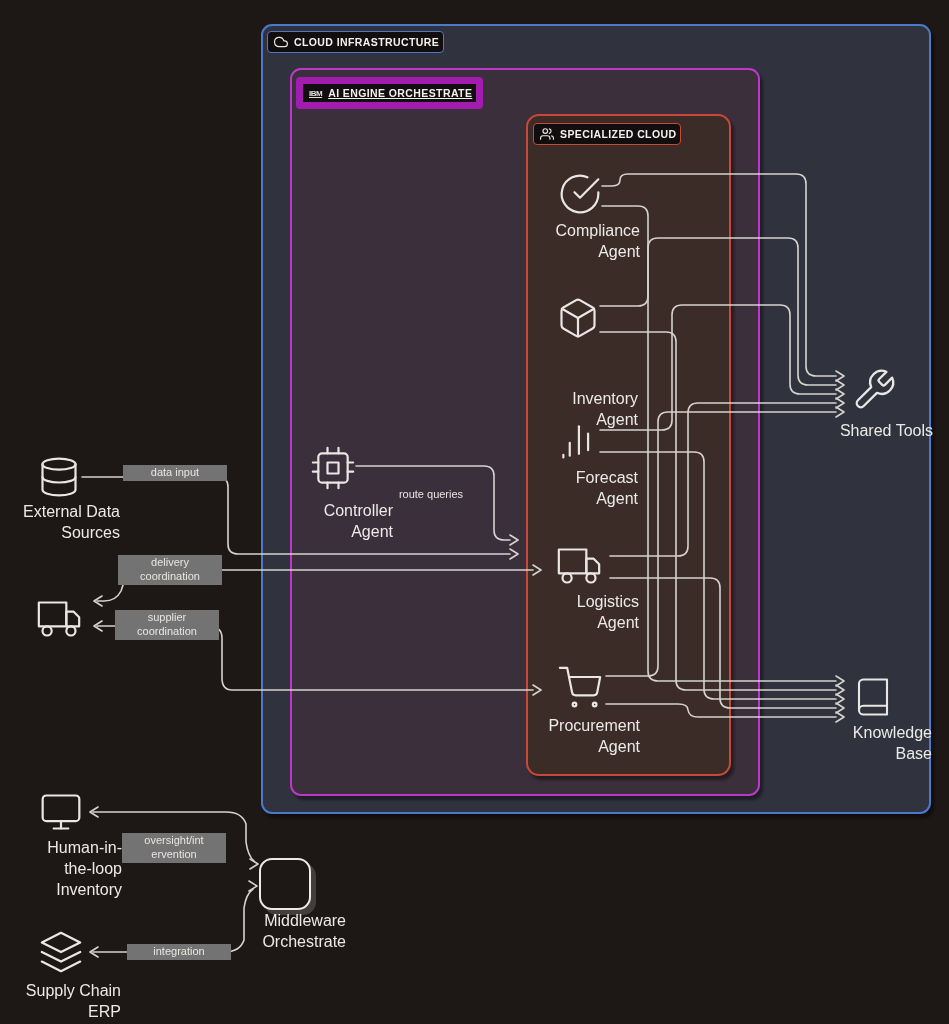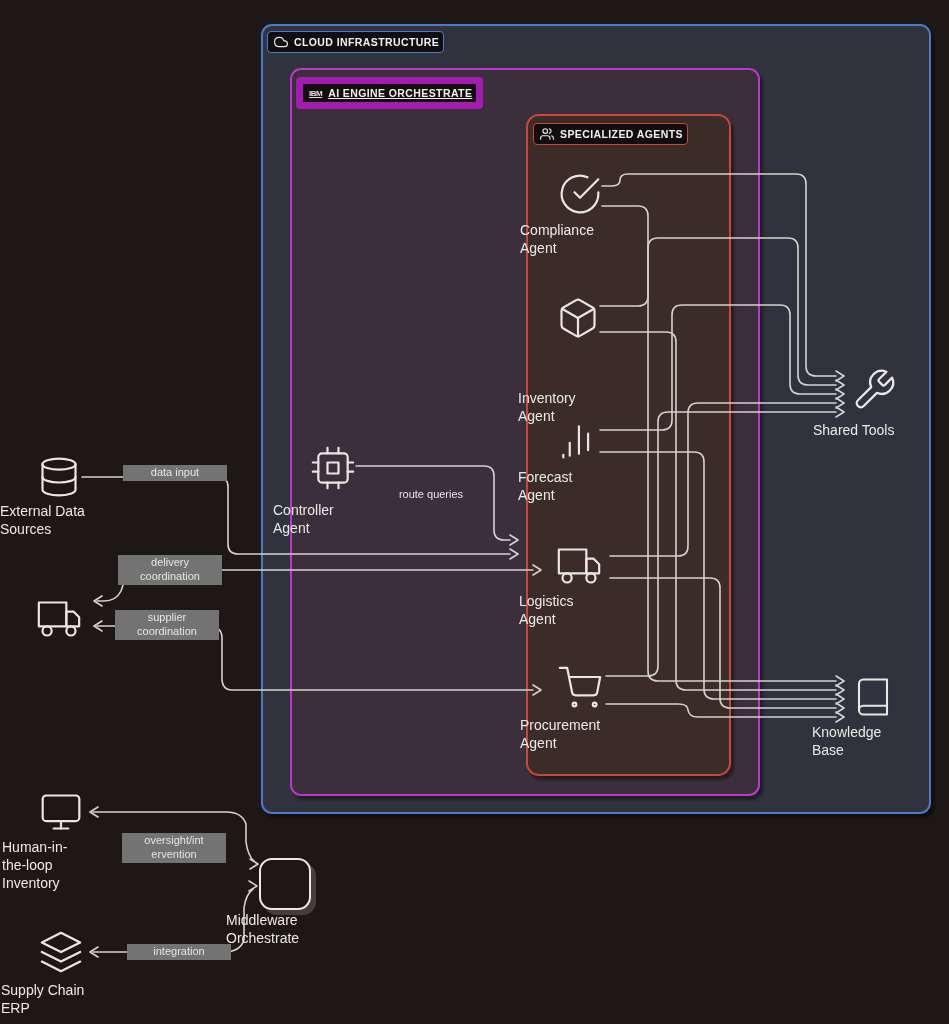--- a/index.html
+++ b/index.html
@@ -19,21 +19,21 @@
     font-size:10.5px;font-weight:bold;letter-spacing:.4px;white-space:nowrap;color:#f3f1ef;
   }
   .badge svg{display:block;}
   .badge-cloud{left:267px;top:31px;border:1px solid #4a7ac9;}
   .badge-ai{left:296px;top:77px;border:7px solid #a21caf;text-decoration:underline;}
   .badge-agents{left:533px;top:123px;border:1px solid #c8483a;}
   .ibm-logo{font-size:8px;font-weight:bold;letter-spacing:-0.5px;opacity:.92;}
   .icon{position:absolute;}
   .icon svg{display:block;}
   .node-label{
-    position:absolute;width:120px;text-align:left;font-size:14px;line-height:1.3;
+    position:absolute;width:120px;text-align:right;font-size:16px;line-height:1.3;
     white-space:pre-line;color:#eceae7;
   }
   .edge-label{
     position:absolute;width:100px;text-align:center;font-size:11px;line-height:1.25;
     white-space:pre-line;color:#e8e5e2;background:#737373;padding:1px 2px;
   }
   .edge-label.on-ai{background:#3a2f3a;width:84px;}
   .wires{position:absolute;left:0;top:0;z-index:5;pointer-events:none;}
   .middleware-shape{
     position:absolute;left:259px;top:858px;width:48px;height:48px;
@@ -199,21 +199,21 @@
 
   <div class="badge badge-agents">
     <span>
         <svg width="14" height="14" viewBox="0 0 24 24" stroke="#e9e6e4" stroke-width="2" fill="none" stroke-linecap="round" stroke-linejoin="round">
           <path d="M17 21v-2a4 4 0 0 0-4-4H5a4 4 0 0 0-4 4v2"></path>
           <circle cx="9" cy="7" r="4"></circle>
           <path d="M23 21v-2a4 4 0 0 0-3-3.87"></path>
           <path d="M16 3.13a4 4 0 0 1 0 7.75"></path>
         </svg>
       </span>
-    <span>SPECIALIZED AGENTS</span>
+    <span>SPECIALIZED CLOUD</span>
   </div>
 
   <div class="layer-labels">
     <div class="node-label" style="left:520px;top:221px;">Compliance
 Agent</div>
     <div class="node-label" style="left:518px;top:345px;margin-top:44px;">Inventory
 Agent</div>
     <div class="node-label" style="left:518px;top:468px;">Forecast
 Agent</div>
     <div class="node-label" style="left:519px;top:592px;">Logistics

